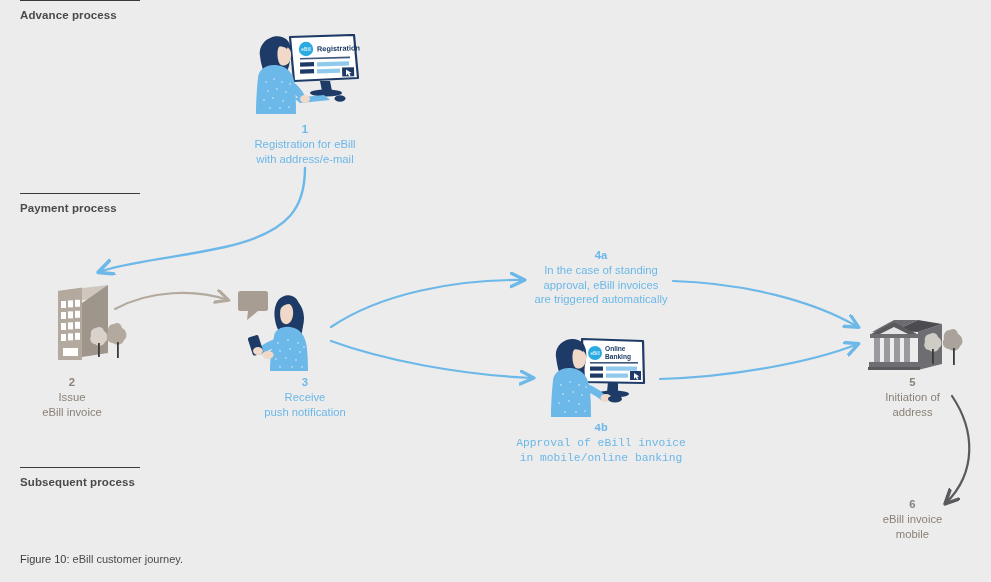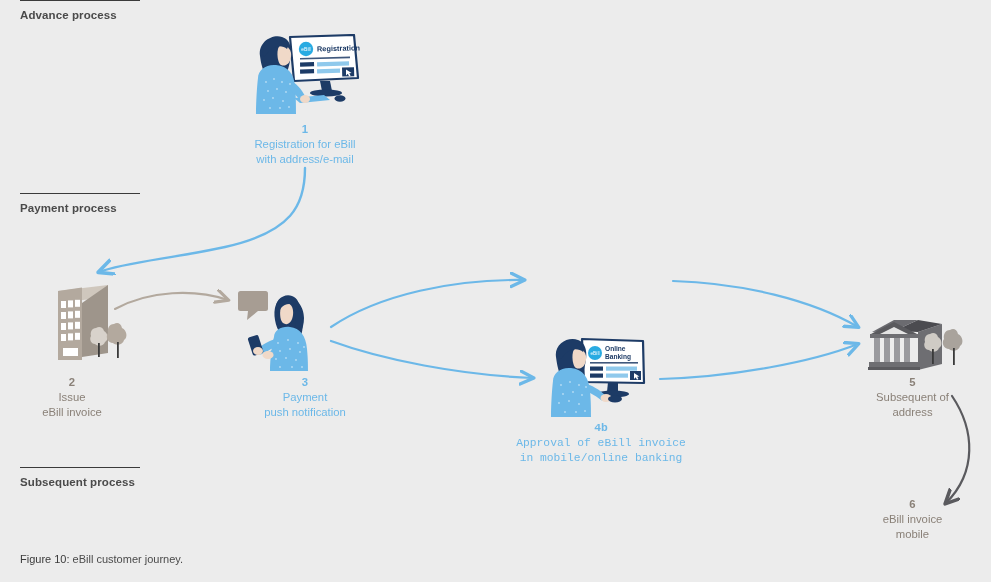--- a/index.html
+++ b/index.html
@@ -378,34 +378,40 @@
   </div>
 
   <div class="step-label taupe-label" id="label-2">
     <span class="num">2</span>
     <span>Issue</span><br>
     <span>eBill invoice</span>
   </div>
 
   <div class="step-label blue-label" id="label-3">
     <span class="num">3</span>
-    <span>Payment</span><br>
+    <span>Receive</span><br>
     <span>push notification</span>
   </div>
 
+  <div class="step-label blue-label" id="label-4a">
+    <span class="num">4a</span>
+    <span>In the case of standing</span><br>
+    <span>approval, eBill invoices</span><br>
+    <span>are triggered automatically</span>
+  </div>
 
   <div class="step-label blue-label" id="label-4b">
     <span class="num">4b</span>
     <span>Approval of eBill invoice</span><br>
     <span>in mobile/online banking</span>
   </div>
 
   <div class="step-label taupe-label" id="label-5">
     <span class="num">5</span>
-    <span>Subsequent of</span><br>
+    <span>Initiation of</span><br>
     <span>address</span>
   </div>
 
   <div class="step-label taupe-label" id="label-6">
     <span class="num">6</span>
     <span>eBill invoice</span><br>
     <span>mobile</span>
   </div>
 
   <div class="figure-caption">

